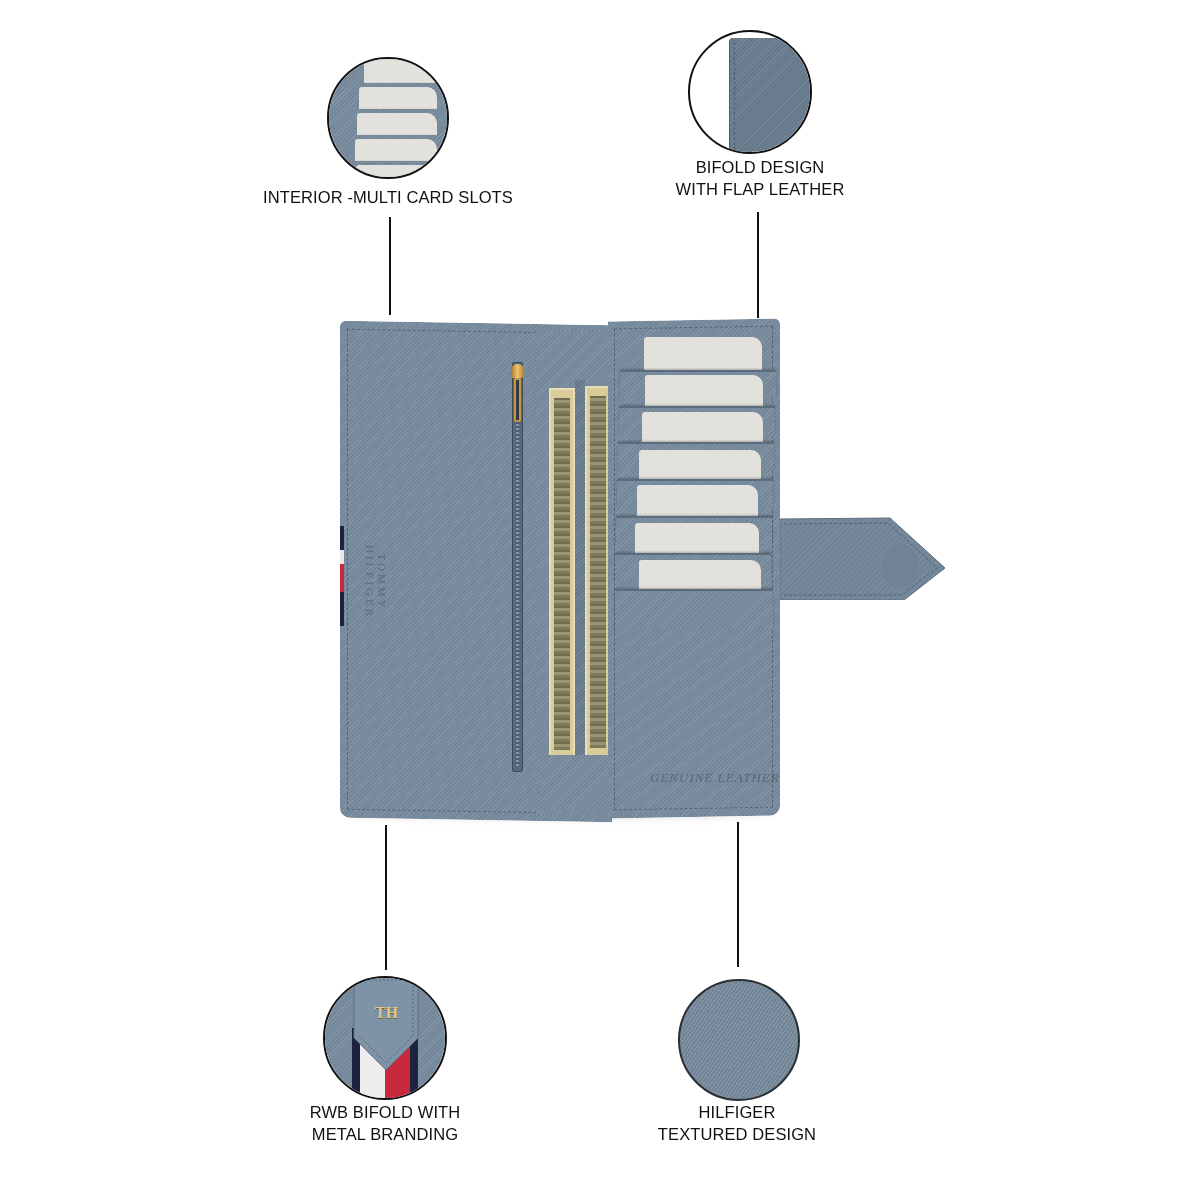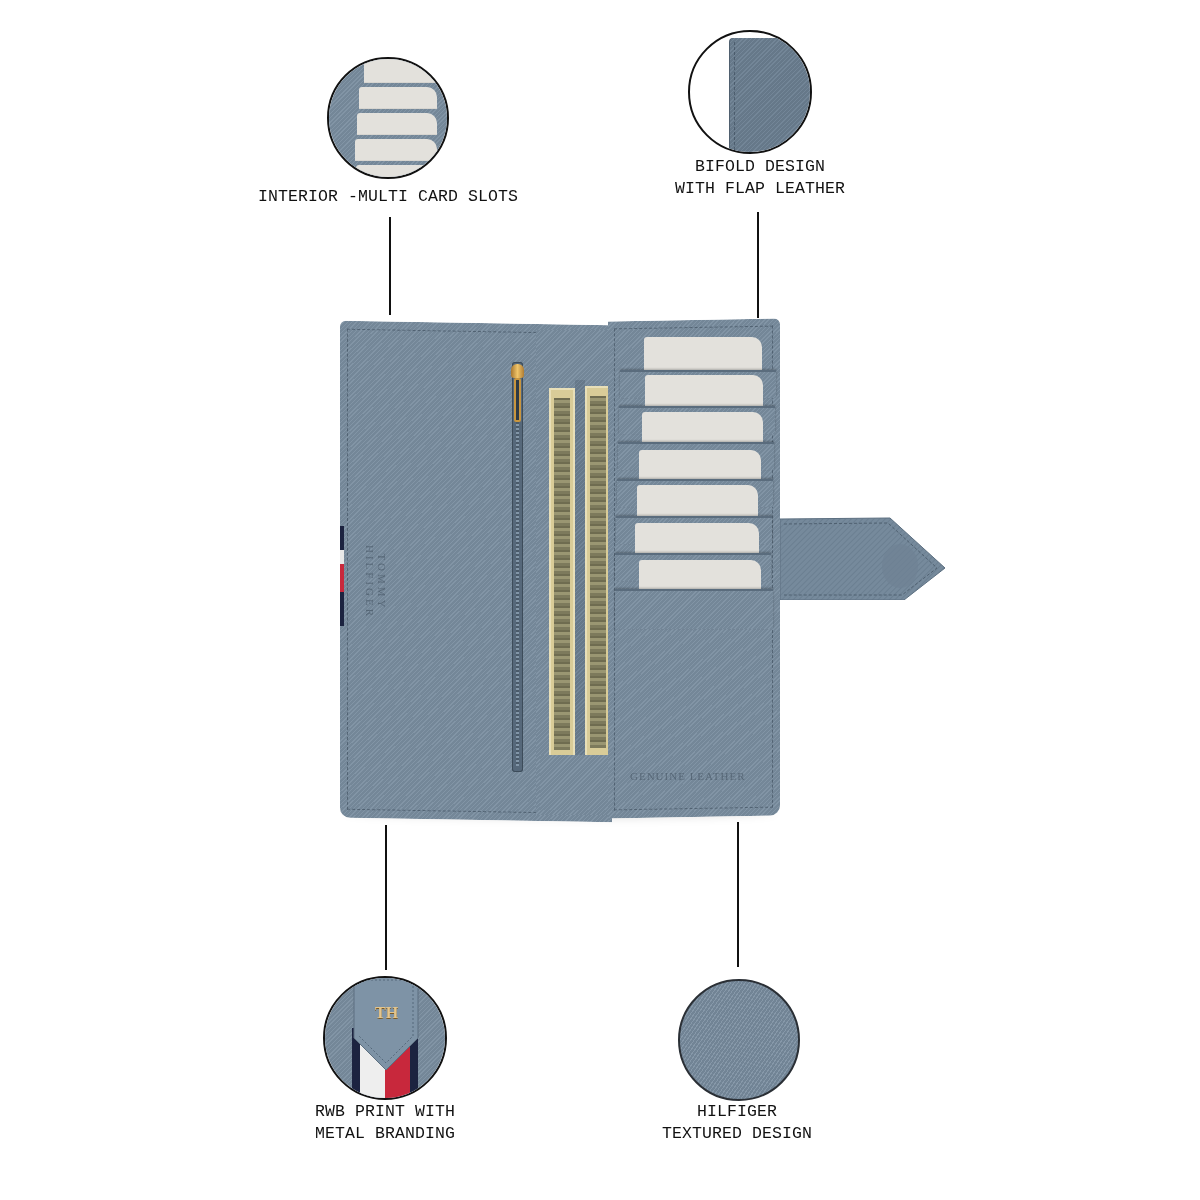--- a/index.html
+++ b/index.html
@@ -3,21 +3,21 @@
 <meta charset="utf-8">
 <style>
   html, body { margin: 0; padding: 0; background: #ffffff; }
   body { width: 1200px; height: 1200px; position: relative; overflow: hidden;
          font-family: "Liberation Sans", "DejaVu Sans", sans-serif; color: #111; }
 
   .callout-circle { position: absolute; border-radius: 50%; overflow: hidden;
                     border: 2px solid #111; box-sizing: border-box; background: #fff; }
   .callout-label { position: absolute; text-align: center; font-size: 16.5px;
                    line-height: 22px; letter-spacing: 0.1px; color: #111; white-space: nowrap; }
-  .callout-label span { display: block; font-family: Liberation Mono, monospace; }
+  .callout-label span { display: block; }
   .leader-line { position: absolute; width: 2px; background: #111; }
 
   .leather { background-color: #7a8ea0;
     background-image: repeating-linear-gradient(135deg, rgba(255,255,255,0.06) 0 1px, rgba(0,0,0,0.05) 1px 3px); }
   .leather-dark { background-color: #6c8092;
     background-image: repeating-linear-gradient(135deg, rgba(255,255,255,0.05) 0 1px, rgba(0,0,0,0.06) 1px 3px); }
 
   
   #wallet { position: absolute; left: 0; top: 0; width: 1200px; height: 1200px; }
   .panel { position: absolute; box-sizing: border-box; }
@@ -110,21 +110,21 @@
     <div class="card" style="left:27px; top:120px; width:122px; height:34px;"></div>
     <div class="slot leather" style="left:5px; top:149px; width:156px; height:28px;"></div>
     <div class="card" style="left:25px; top:155px; width:121px; height:36px;"></div>
     <div class="slot leather" style="left:4px; top:186px; width:156px; height:28px;"></div>
     <div class="card" style="left:23px; top:193px; width:124px; height:34px;"></div>
     <div class="slot leather" style="left:3px; top:223px; width:156px; height:28px;"></div>
     <div class="card" style="left:27px; top:230px; width:122px; height:32px;"></div>
     <div class="slot leather" style="left:3px; top:259px; width:158px; height:40px;"></div>
   </div>
 
-  <div class="emboss" style="left:630px; top:770px; font-size:11px; letter-spacing:1px;">GENUINE LEATHER</div>
+  <div class="emboss" style="left:650px; top:770px; font-size:13px; letter-spacing:1px;font-style:italic;">GENUINE LEATHER</div>
 
   <div style="position:absolute; left:780px; top:516px; width:166px; height:84px;">
     <svg width="166" height="84" viewBox="0 0 166 84">
       <defs>
         <pattern id="tex" width="4" height="4" patternUnits="userSpaceOnUse" patternTransform="rotate(45)">
           <rect width="4" height="4" fill="#768a9c"></rect>
           <rect width="1" height="4" fill="#6b7f91"></rect>
         </pattern>
       </defs>
       <path d="M0 3 L110 2 L165 52 L124 84 L0 84 Z" fill="url(#tex)" stroke="#5c6f80" stroke-width="1"></path>
@@ -143,21 +143,21 @@
     <div style="position:absolute; left:33px; top:0; width:25px; height:80px; background:#c8283c;"></div>
     <div style="position:absolute; left:58px; top:0; width:8px; height:80px; background:#1c2340;"></div>
   </div>
   <svg style="position:absolute; left:25px; top:-2px;" width="72" height="96" viewBox="0 0 72 96">
     <path d="M4 0 L68 0 L68 62 L36 94 L4 62 Z" fill="#7e93a6" stroke="#5c6f80" stroke-width="1"></path>
     <path d="M9 4 L63 4 L63 60 L36 87 L9 60" fill="none" stroke="#55687a" stroke-width="1" stroke-dasharray="2 2"></path>
   </svg>
   <div style="position:absolute; left:50px; top:26px; width:22px; text-align:center; font-family:'Liberation Serif', serif; font-weight:bold; font-size:16px; color:#e3c58d; text-shadow:0 1px 0 #7a5a25;">TH</div>
 </div>
 <div class="callout-label" style="left:275px; top:1101px; width:220px;">
-  <span>RWB PRINT WITH</span>
+  <span>RWB BIFOLD WITH</span>
   <span>METAL BRANDING</span>
 </div>
 
 <div class="leader-line" style="left:737px; top:822px; height:145px;"></div>
 <div class="callout-circle leather" style="left:678px; top:979px; width:122px; height:122px; border-color:#2a2f35;
             background-image: repeating-linear-gradient(125deg, rgba(255,255,255,0.09) 0 1px, rgba(0,0,0,0.07) 1px 3px);">
 </div>
 <div class="callout-label" style="left:627px; top:1101px; width:220px;">
   <span>HILFIGER</span>
   <span>TEXTURED DESIGN</span>

